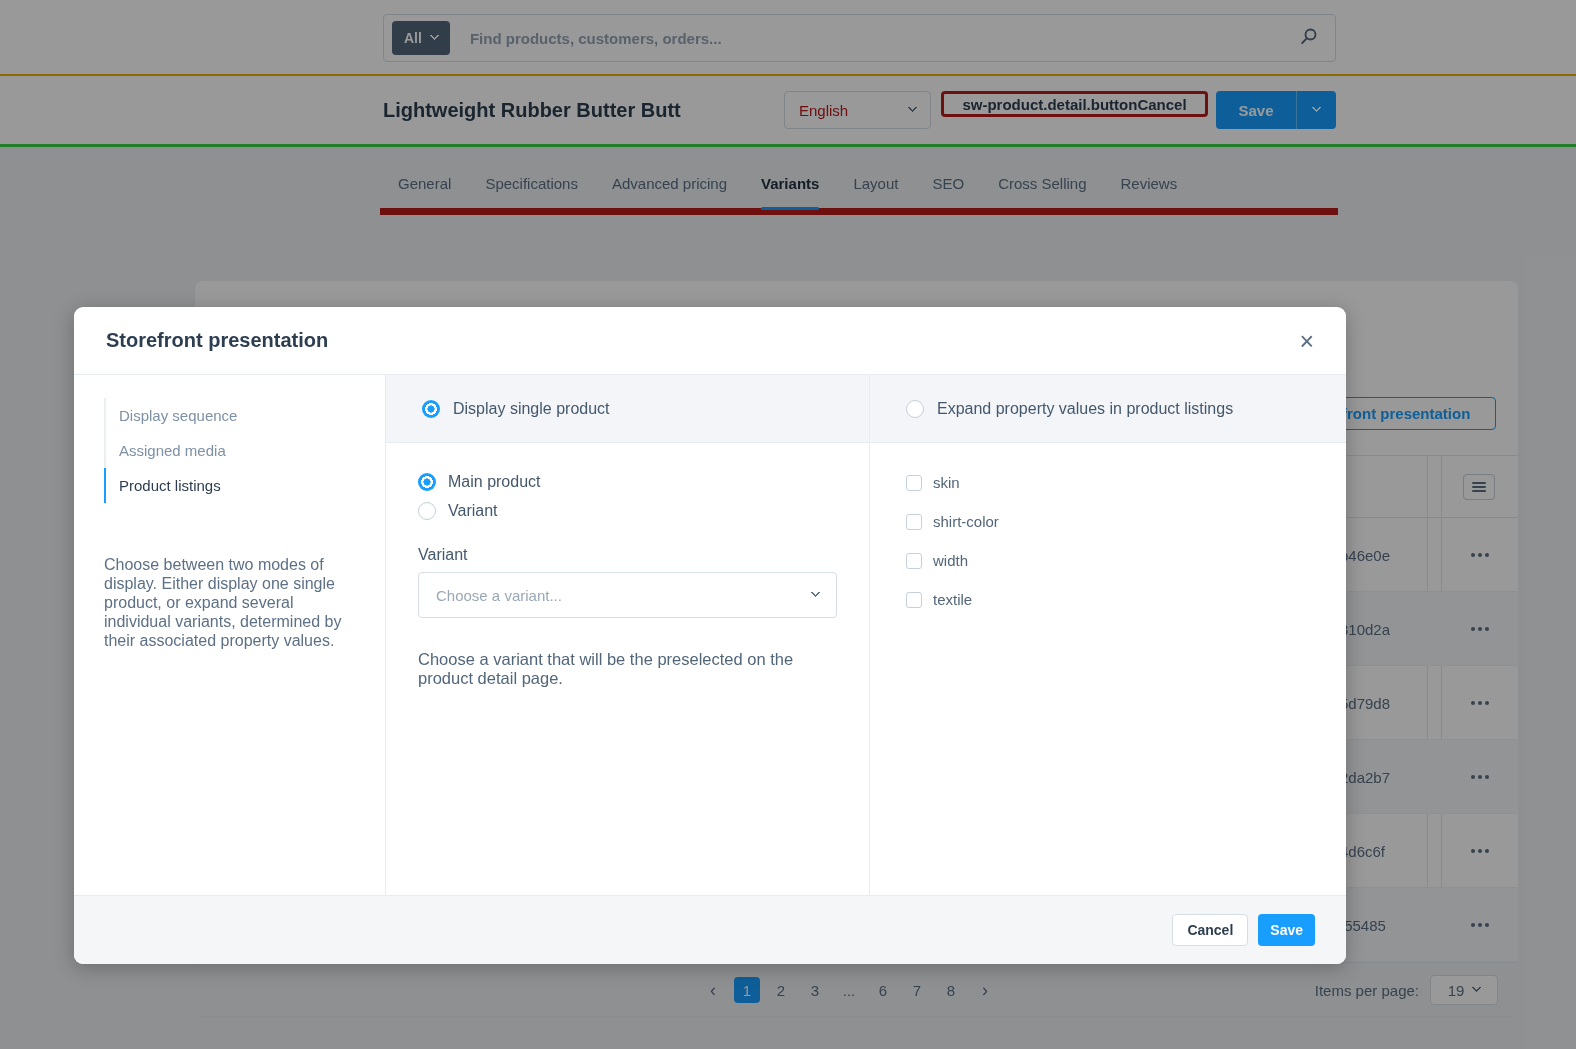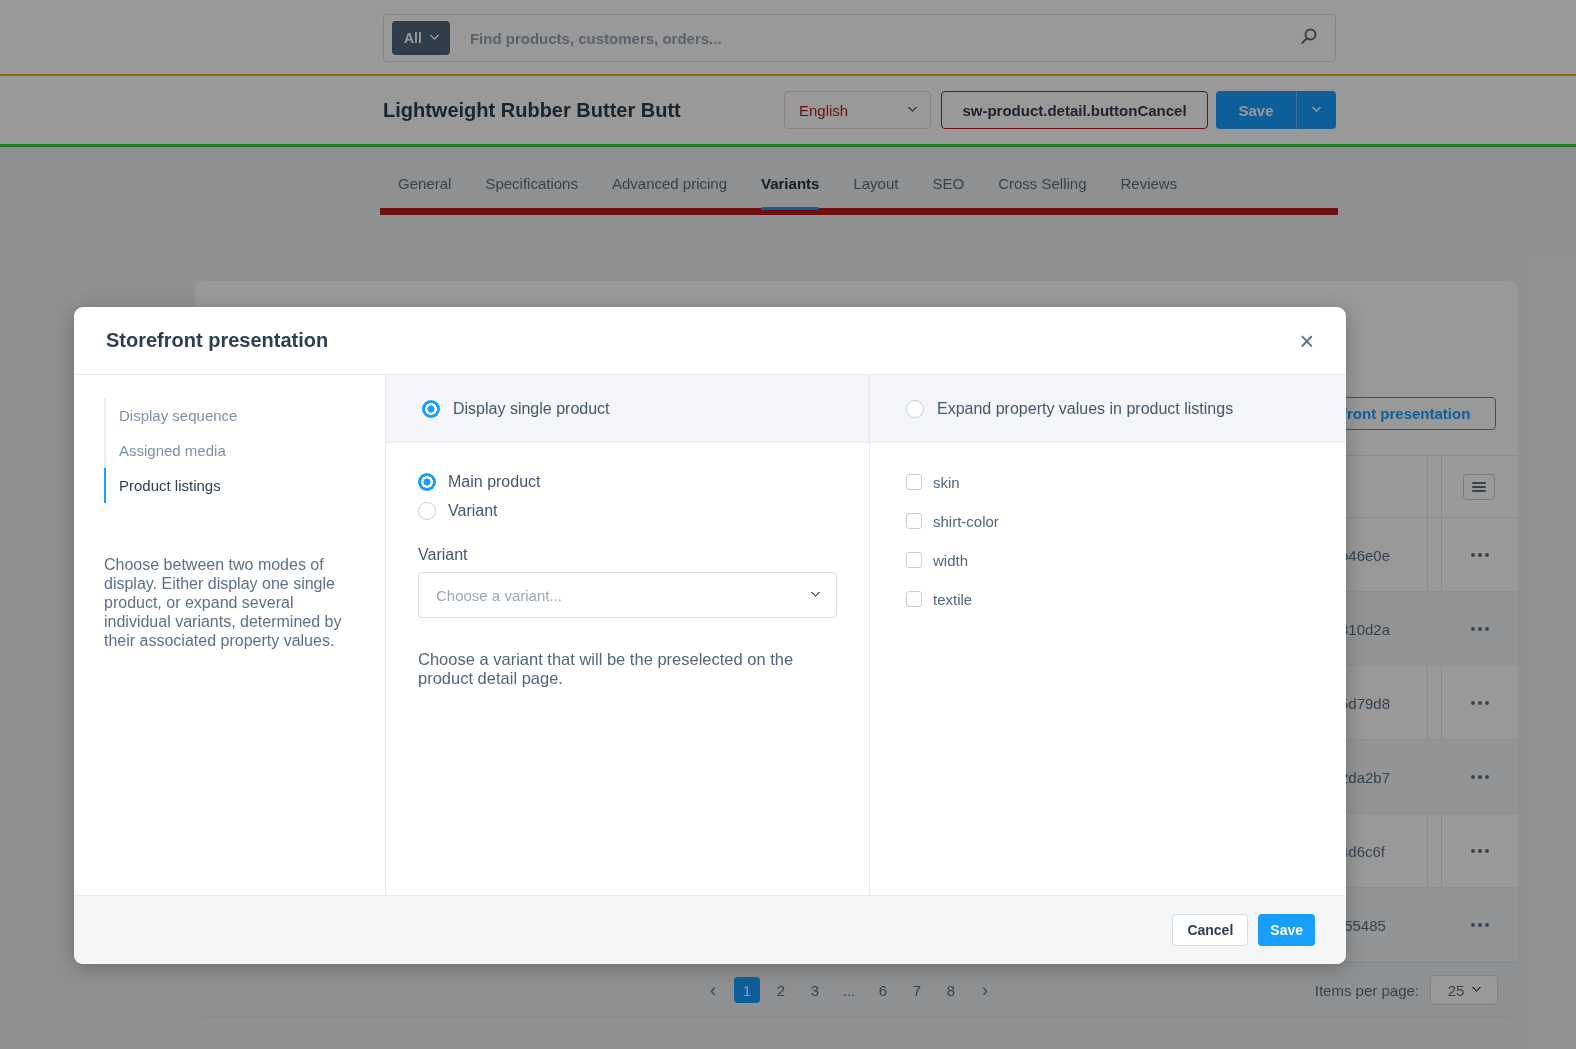--- a/index.html
+++ b/index.html
@@ -33,22 +33,22 @@
   .search-ic { margin-right:18px; }
   
   .smartbar { position:absolute; left:0; top:76px; width:100%; height:71px;
     background:#fff; border-bottom:3px solid #37d046; }
   .sb-title { position:absolute; left:383px; top:0; height:68px; display:flex;
     align-items:center; font-size:20px; font-weight:700; color:#2d3e50; }
   .sb-lang { position:absolute; left:784px; top:15px; width:147px; height:38px;
     border:1px solid #d6dee6; border-radius:4px; background:#fff; display:flex;
     align-items:center; justify-content:space-between; padding:0 14px;
     font-size:15px; color:#b91c1c; cursor:pointer; }
-  .sb-cancel { position:absolute; left:941px; top:15px; width:267px; height:38px;
-    border:1px solid #b91c1c; border-radius:4px; background:#fff; display:flex;
+  .sb-cancel { position:absolute; left:941px; top:15px; width:267px; height:26px;
+    border:3px solid #b91c1c; border-radius:4px; background:#fff; display:flex;
     align-items:center; justify-content:center; font-size:15px; font-weight:600;
     color:#2d3e50; cursor:pointer; }
   .sb-save { position:absolute; left:1216px; top:15px; height:38px; display:flex; }
   .sb-save .main { width:80px; background:#189eff; color:#fff; font-size:15px;
     font-weight:600; display:flex; align-items:center; justify-content:center;
     border-radius:4px 0 0 4px; cursor:pointer; }
   .sb-save .caret { width:40px; background:#189eff; border-left:1px solid rgba(255,255,255,.35);
     display:flex; align-items:center; justify-content:center; border-radius:0 4px 4px 0; cursor:pointer; }
   
   .page-bg { position:absolute; left:0; top:147px; right:0; bottom:0; background:#eef1f4; }
@@ -124,21 +124,21 @@
   .opt-row { display:flex; align-items:center; gap:12px; }
   .opt-row + .opt-row { margin-top:11px; }
   .opt-row .lbl { font-size:16px; color:#44586c; }
   .field-label { margin-top:26px; font-size:16px; color:#44586c; }
   .v-select { margin-top:8px; width:419px; height:46px; border:1px solid #d6dee6;
     border-radius:4px; background:#fff; display:flex; align-items:center;
     justify-content:space-between; padding:0 17px; cursor:pointer; }
   .v-select .ph { font-size:15px; color:#9aa8b6; }
   .m-help { margin-top:32px; width:402px; font-size:16.5px; line-height:19px; color:#52667a; }
   .props { padding:31px 36px 0; }
-  .prop-row { display:flex; gap:11px; margin-bottom:22px; }
+  .prop-row { display:flex; align-items:center; gap:11px; margin-bottom:22px; }
   .prop-row .lbl { font-size:15px; color:#52667a; }
   .m-footer { flex:0 0 69px; background:#f4f6f8; border-top:1px solid #e7ecf1;
     border-radius:0 0 9px 9px; display:flex; align-items:center;
     justify-content:flex-end; gap:10px; padding:8px 31px; }
   .btn-cancel { height:32px; padding:0 14px; background:#fff; border:1px solid #d6dee5;
     border-radius:4px; font-size:14px; font-weight:600; color:#2d3e50;
     font-family:inherit; cursor:pointer; }
   .btn-save { height:32px; padding:0 12px; background:#189eff; border:none;
     border-radius:4px; font-size:14px; font-weight:600; color:#fff;
     font-family:inherit; cursor:pointer; }
@@ -274,21 +274,21 @@
         <span class="pg">3</span>
         <span class="pg">...</span>
         <span class="pg">6</span>
         <span class="pg">7</span>
         <span class="pg">8</span>
         <span class="pg-arrow">›</span>
       </div>
       <div class="ipp">
         <span class="ipp-label">Items per page:</span>
         <span class="ipp-select">
-          <span>25</span>
+          <span>19</span>
           <span class="chev small"></span>
         </span>
       </div>
     </div>
   </div>
 
   <div class="overlay"></div>
 
   <div class="modal">
     <div class="m-header">

